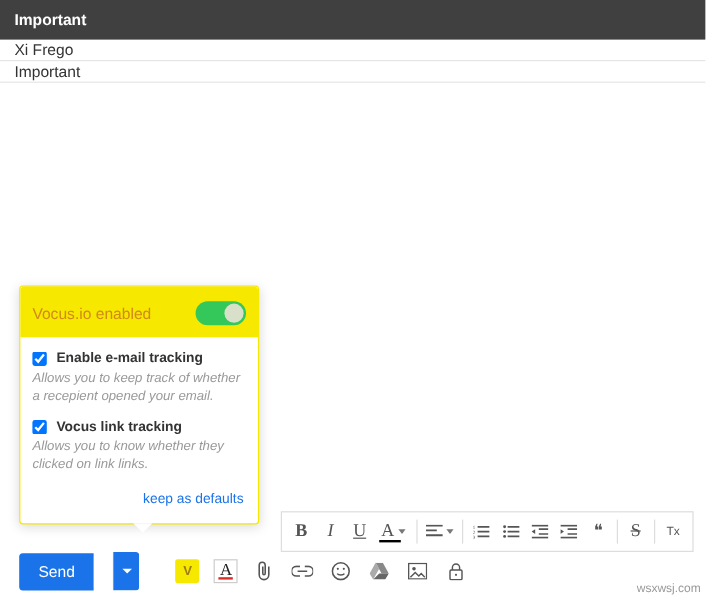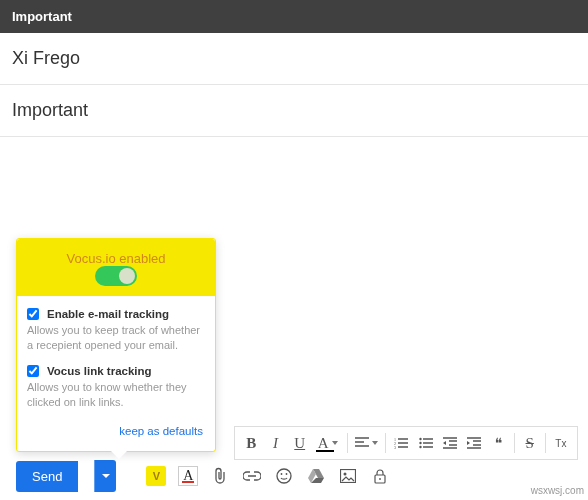--- a/index.html
+++ b/index.html
@@ -16,22 +16,22 @@
   }
   .header {
     background: #404040;
     color: #fff;
     padding: 9px 12px;
     font-weight: bold;
     font-size: 13px;
   }
   .field-row {
     border-bottom: 1px solid #e5e5e5;
-    padding: 15px 12px;
-    font-size: 18px;
+    padding: 1px 12px;
+    font-size: 13px;
     color: #333;
   }
   .compose-body {
     height: 320px;
   }
 
   
   .popup {
     position: absolute;
     left: 16px;
@@ -53,21 +53,20 @@
     border-right: 8px solid transparent;
     border-top: 8px solid #fff;
   }
   .popup-head {
     background: #f7e800;
     padding: 12px 10px 10px;
     display: flex;
     align-items: center;
     justify-content: space-between;
     border-radius: 3px 3px 0 0;
-    flex-direction: column;
   }
   .popup-title {
     color: #d1891a;
     font-size: 13px;
     font-weight: 500;
   }
   .toggle {
     width: 42px;
     height: 20px;
     border-radius: 10px;
@@ -97,20 +96,21 @@
     margin-bottom: 3px;
   }
   .opt input[type=checkbox] {
     margin: 0;
     width: 12px; height: 12px;
   }
   .opt-desc {
     font-size: 11px;
     color: #999;
     line-height: 1.35;
+    font-style: italic;
   }
   .popup-foot {
     text-align: right;
     font-size: 11.5px;
     color: #1a73e8;
     padding: 4px 2px 6px;
   }
 
   
   .fmt-bar {

